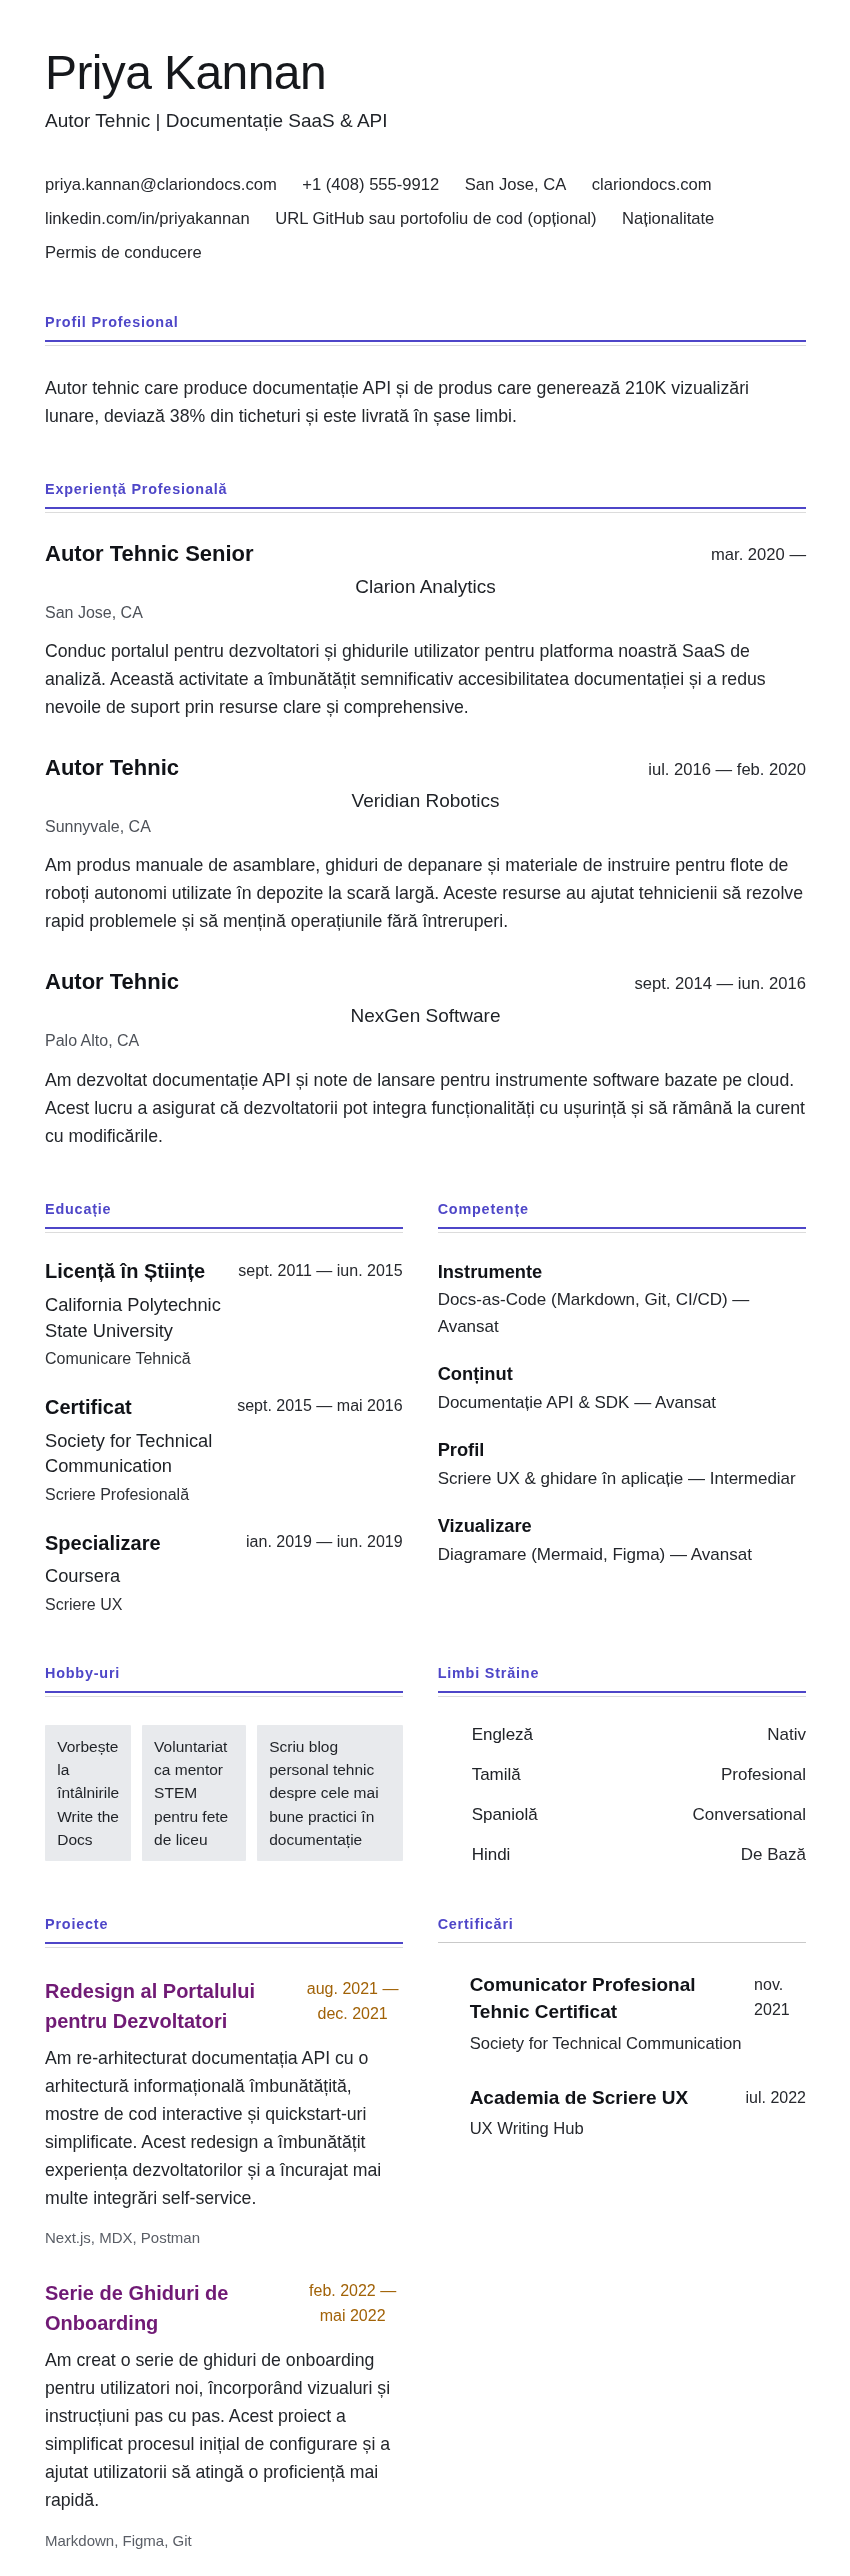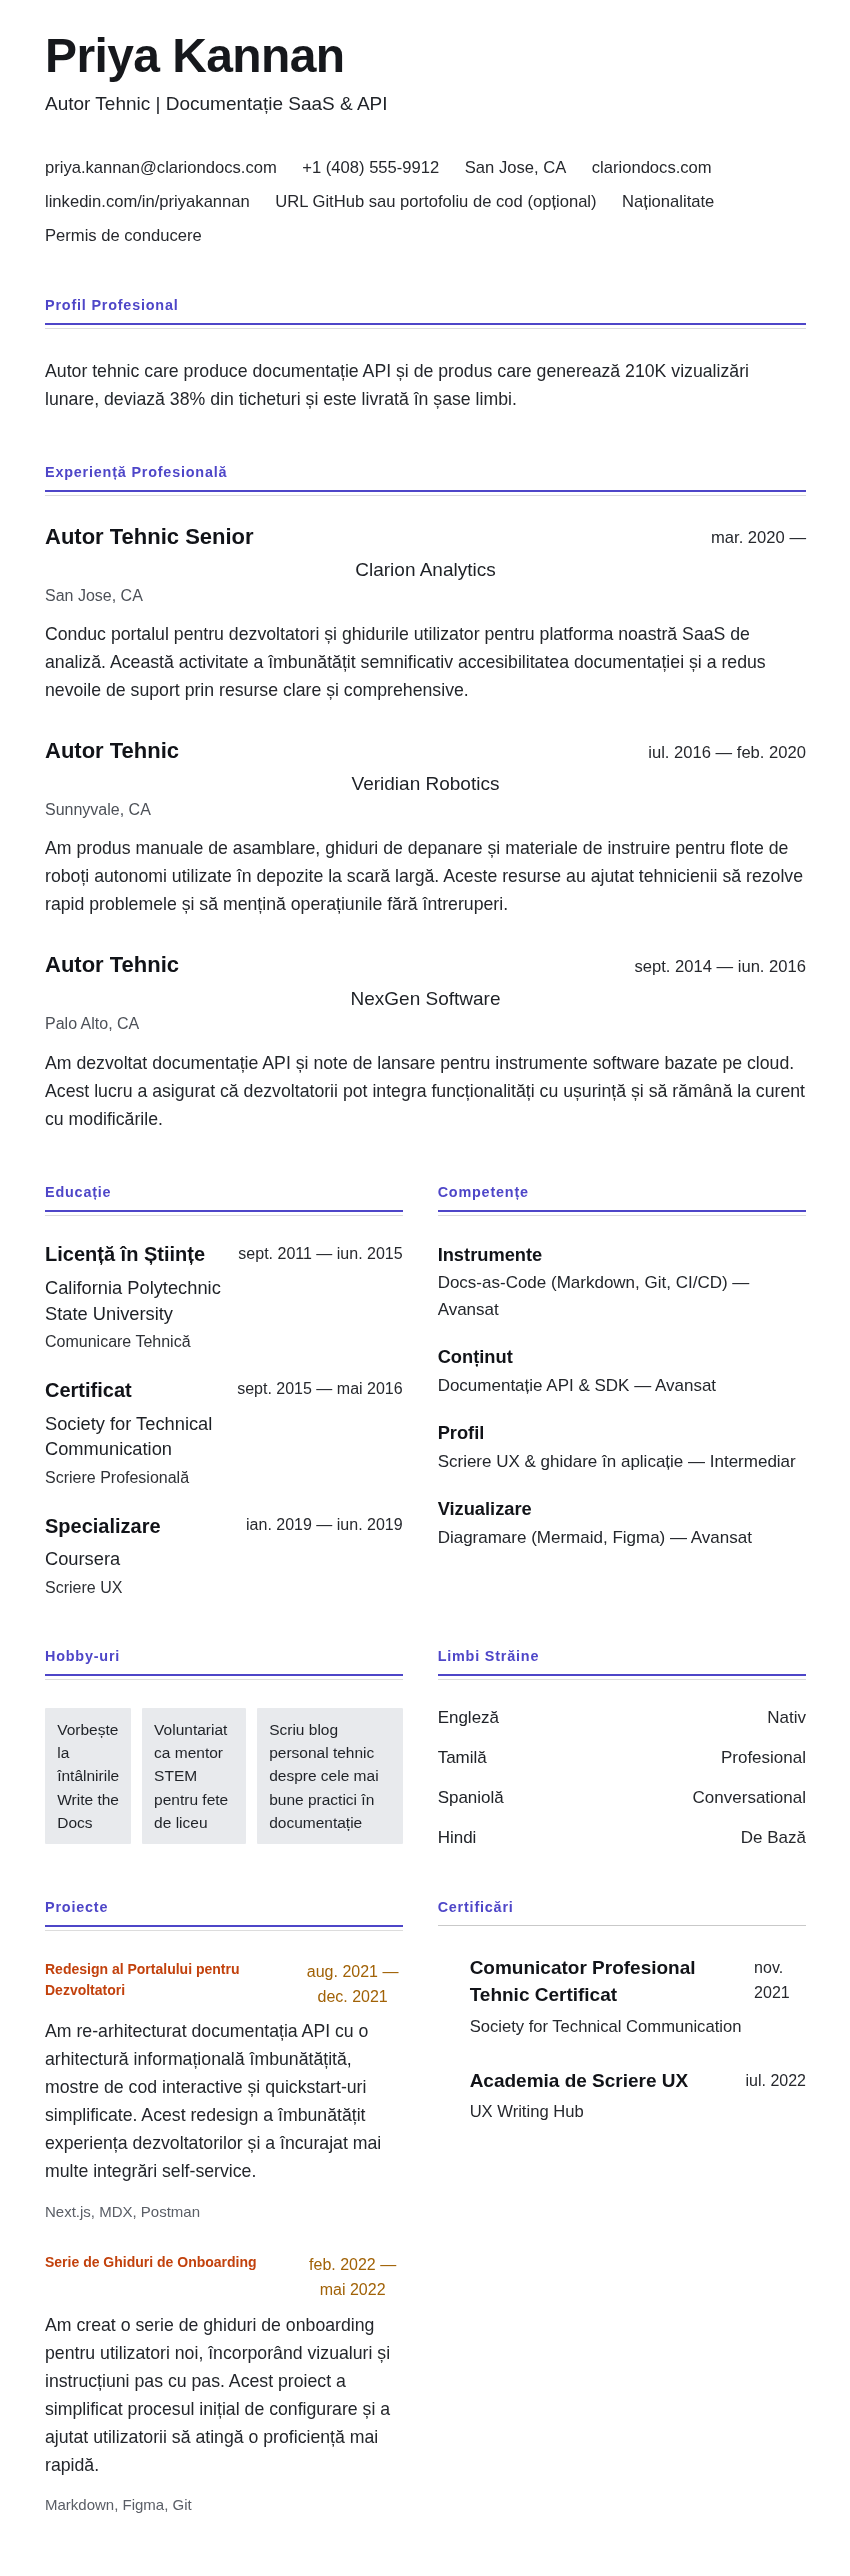--- a/index.html
+++ b/index.html
@@ -16,21 +16,21 @@
   html,body{margin:0;padding:0;background:#fff;}
   body{
     width:851px;
     font-family:"Liberation Sans","DejaVu Sans",sans-serif;
     color:var(--ink);
     -webkit-font-smoothing:antialiased;
   }
   .sheet{width:851px;min-height:2576px;padding:23px 45px 78px;background:#fff;}
 
   
-  .name{font-size:48px;font-weight:700;letter-spacing:-0.6px;margin:5px 0 0;color:#16181c;}
+  .name{font-size:48px;font-weight:400;letter-spacing:-0.6px;margin:22px 0 0;color:#16181c;}
   .subtitle{font-size:19px;font-weight:400;color:#212429;margin-top:10px;}
 
   .contact{margin-top:43px;}
   .contact-row{display:flex;flex-wrap:wrap;column-gap:25.5px;row-gap:11px;font-size:16.6px;color:#26282d;margin-bottom:14px;line-height:1.2;}
 
   
   .section{margin-top:51px;}
   .sec-head{font-size:14.4px;font-weight:700;letter-spacing:0.8px;color:var(--accent);margin:0 0 10px;}
   .rule-accent{height:2.2px;background:var(--accent);}
   .rule-thin{height:1.1px;background:var(--rule-thin);margin-top:2.8px;}
@@ -64,29 +64,29 @@
   .skill-item{margin-top:23px;}
   .skill-item:first-child{margin-top:0;}
   .skill-label{font-size:18.3px;font-weight:700;color:#111318;margin-top:22px;}
   .skill-value{font-size:17px;line-height:26.6px;margin-top:4.4px;color:var(--body);}
 
   
   .tags{display:flex;flex-direction:row;align-items:flex-start;gap:10.5px;}
   .tag{background:var(--tag-bg);border-radius:1.1px;padding:10px 12.2px;font-size:15.5px;font-weight:500;line-height:1.5;color:#1f2227;}
 
   
-  .lang-row{display:flex;justify-content:space-between;font-size:17px;color:#202328;margin-top:20px;}
+  .lang-row{display:flex;justify-content:space-between;font-size:17px;color:#202328;margin-top:20px;margin-left:34px;}
   .lang-row:first-child{margin-top:3.3px;}
   .lang-level{color:#26282d;}
 
   
   .proj-item{margin-top:32px;}
   .proj-item:first-child{margin-top:0;}
   .proj-head{display:flex;align-items:flex-start;}
-  .proj-title{flex:0 1 auto;max-width:269px;font-size:14px;font-weight:700;line-height:1.5;color:#c2410c;}
+  .proj-title{flex:0 1 auto;max-width:269px;font-size:20px;font-weight:700;line-height:1.5;color:#701a75;}
   .proj-date{margin-left:auto;max-width:100px;font-size:16px;line-height:1.55;color:#a16207;text-align:center;padding-top:1.1px;}
   .proj-desc{font-size:17.7px;line-height:28px;margin-top:7.8px;color:var(--body);}
   .proj-tech{font-size:15px;margin-top:11px;color:var(--faint);}
 
   
   .cert-item{display:flex;align-items:flex-start;margin-top:30px;}
   .cert-item:first-child{margin-top:0;}
   .cert-left{flex:1 1 auto;min-width:0;max-width:304px;margin-left:32px;}
   .cert-title{font-size:19px;font-weight:700;line-height:1.45;color:#111318;}
   .cert-org{font-size:16.6px;margin-top:7.8px;color:#26282d;}

